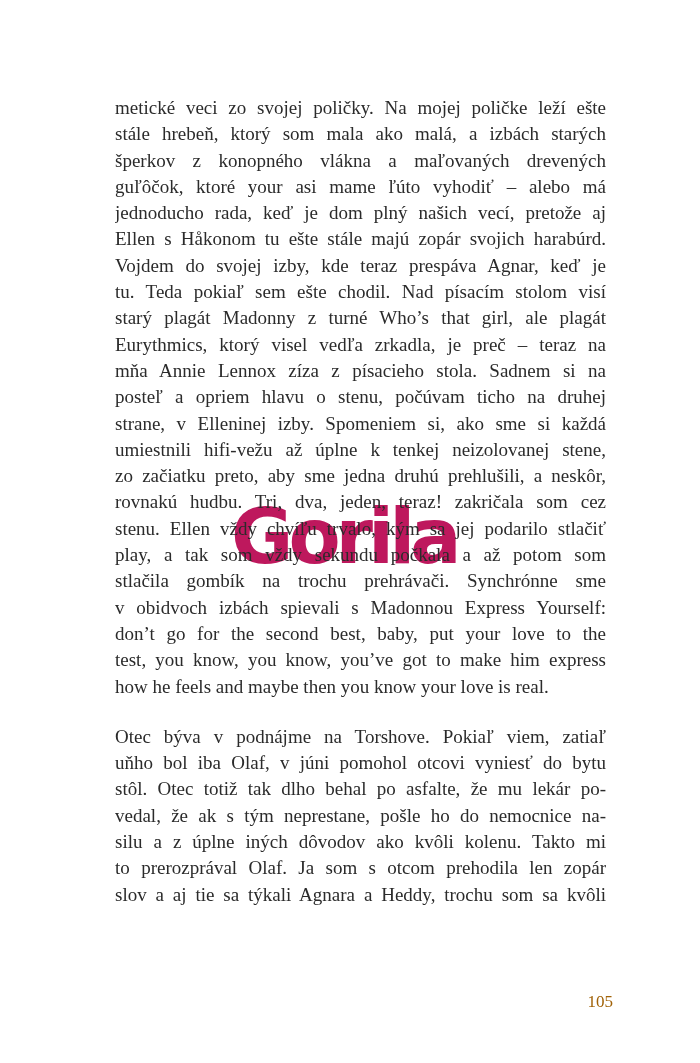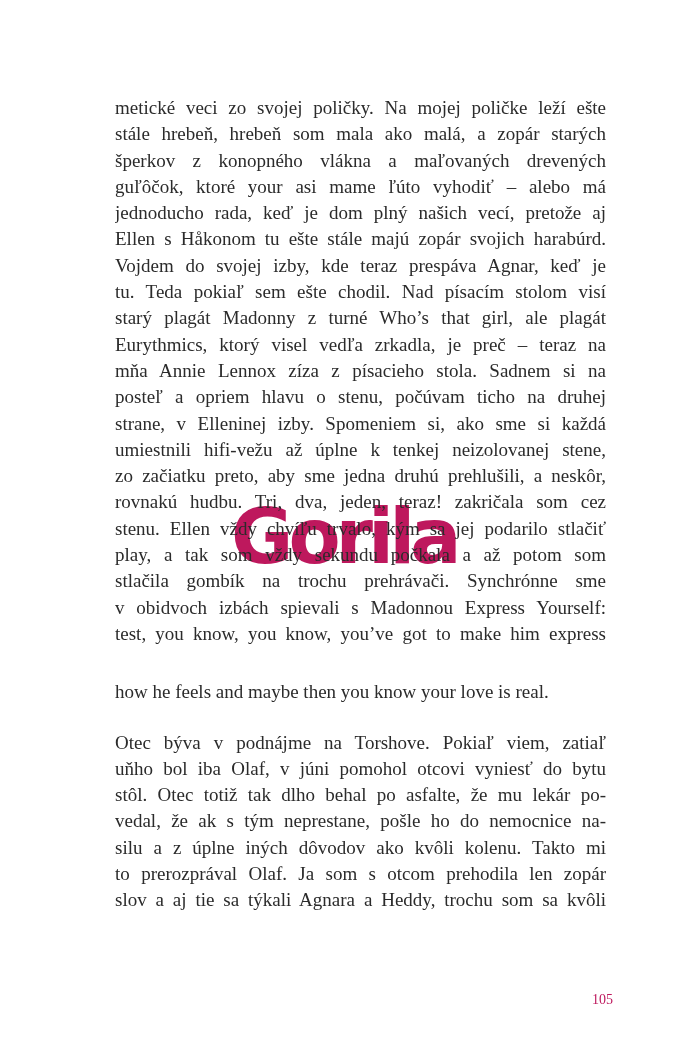--- a/index.html
+++ b/index.html
@@ -43,60 +43,60 @@
   .line {
     height: 26.3px;
     line-height: 26.3px;
     overflow: hidden;
     text-align: justify;
     text-align-last: justify;
     white-space: normal;
   }
   .line.last {
     text-align-last: left;
-    margin-top: 32px;
   }
   .folio {
     position: absolute;
     top: 992px;
     right: 87px;
     z-index: 1;
-    font-size: 14px;
-    color: #be185d;
+    font-size: 17px;
+    color: #a16207;
   }
 </style>
 </head>
 <body>
 
 <div class="page">
 
   <div class="watermark" style="color: #be185d;">Gorila</div>
 
   <div class="textblock" style="color: rgb(43, 43, 43);">
     <div class="para">
         <div class="line">metické veci zo svojej poličky. Na mojej poličke leží ešte</div>
-        <div class="line">stále hrebeň, hrebeň som mala ako malá, a zopár starých</div>
+        <div class="line">stále hrebeň, ktorý som mala ako malá, a izbách starých</div>
         <div class="line">šperkov z konopného vlákna a maľovaných drevených</div>
         <div class="line">guľôčok, ktoré your asi mame ľúto vyhodiť – alebo má</div>
         <div class="line">jednoducho rada, keď je dom plný našich vecí, pretože aj</div>
         <div class="line">Ellen s Håkonom tu ešte stále majú zopár svojich harabúrd.</div>
         <div class="line">Vojdem do svojej izby, kde teraz prespáva Agnar, keď je</div>
         <div class="line">tu. Teda pokiaľ sem ešte chodil. Nad písacím stolom visí</div>
         <div class="line">starý plagát Madonny z turné Who’s that girl, ale plagát</div>
         <div class="line">Eurythmics, ktorý visel vedľa zrkadla, je preč – teraz na</div>
         <div class="line">mňa Annie Lennox zíza z písacieho stola. Sadnem si na</div>
         <div class="line">posteľ a opriem hlavu o stenu, počúvam ticho na druhej</div>
         <div class="line">strane, v Elleninej izby. Spomeniem si, ako sme si každá</div>
         <div class="line">umiestnili hifi-vežu až úplne k tenkej neizolovanej stene,</div>
         <div class="line">zo začiatku preto, aby sme jedna druhú prehlušili, a neskôr,</div>
         <div class="line">rovnakú hudbu. Tri, dva, jeden, teraz! zakričala som cez</div>
         <div class="line">stenu. Ellen vždy chvíľu trvalo, kým sa jej podarilo stlačiť</div>
         <div class="line">play, a tak som vždy sekundu počkala a až potom som</div>
         <div class="line">stlačila gombík na trochu prehrávači. Synchrónne sme</div>
         <div class="line">v obidvoch izbách spievali s Madonnou Express Yourself:</div>
+        <div class="line">don’t go for the second best, baby, put your love to the</div>
         <div class="line">test, you know, you know, you’ve got to make him express</div>
         <div class="line last">how he feels and maybe then you know your love is real.</div>
       </div>
     <div class="para">
         <div class="line">Otec býva v podnájme na Torshove. Pokiaľ viem, zatiaľ</div>
         <div class="line">uňho bol iba Olaf, v júni pomohol otcovi vyniesť do bytu</div>
         <div class="line">stôl. Otec totiž tak dlho behal po asfalte, že mu lekár po-</div>
         <div class="line">vedal, že ak s tým neprestane, pošle ho do nemocnice na-</div>
         <div class="line">silu a z úplne iných dôvodov ako kvôli kolenu. Takto mi</div>
         <div class="line">to prerozprával Olaf. Ja som s otcom prehodila len zopár</div>

